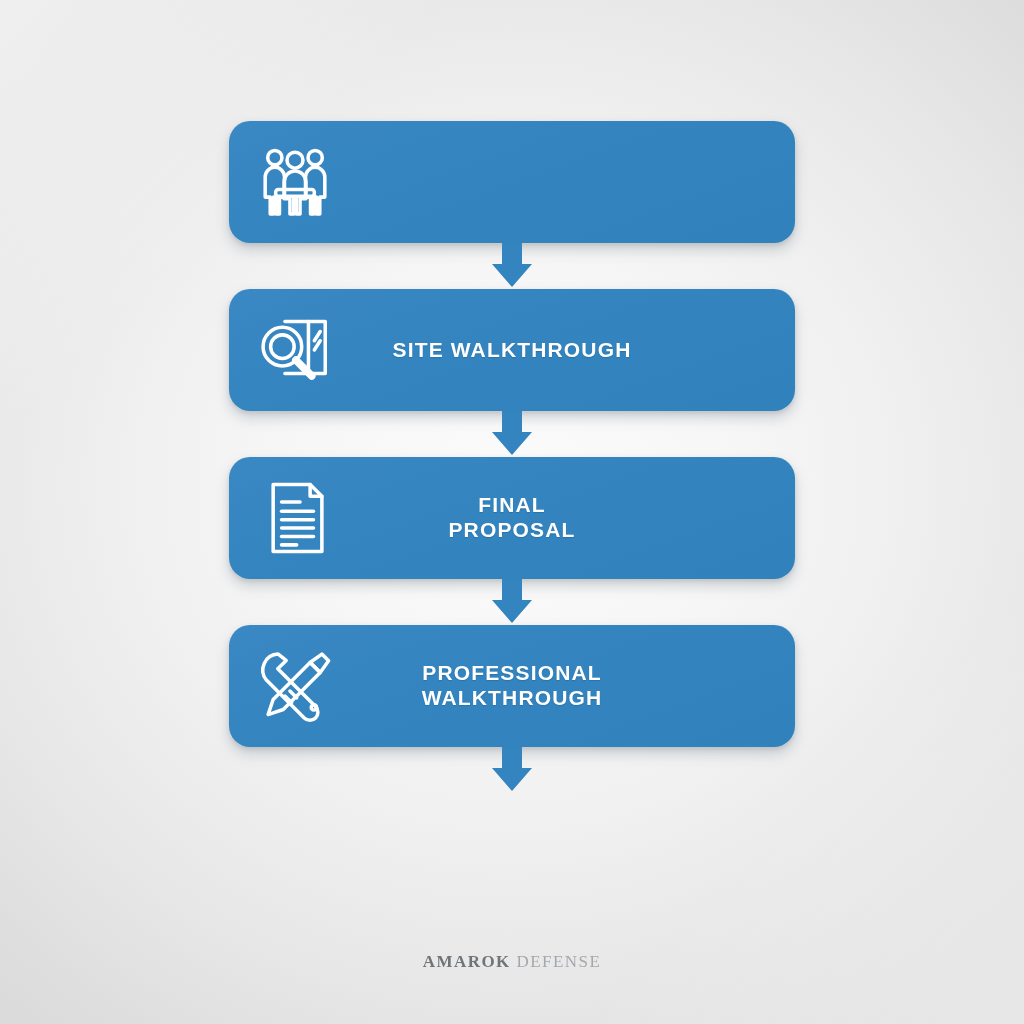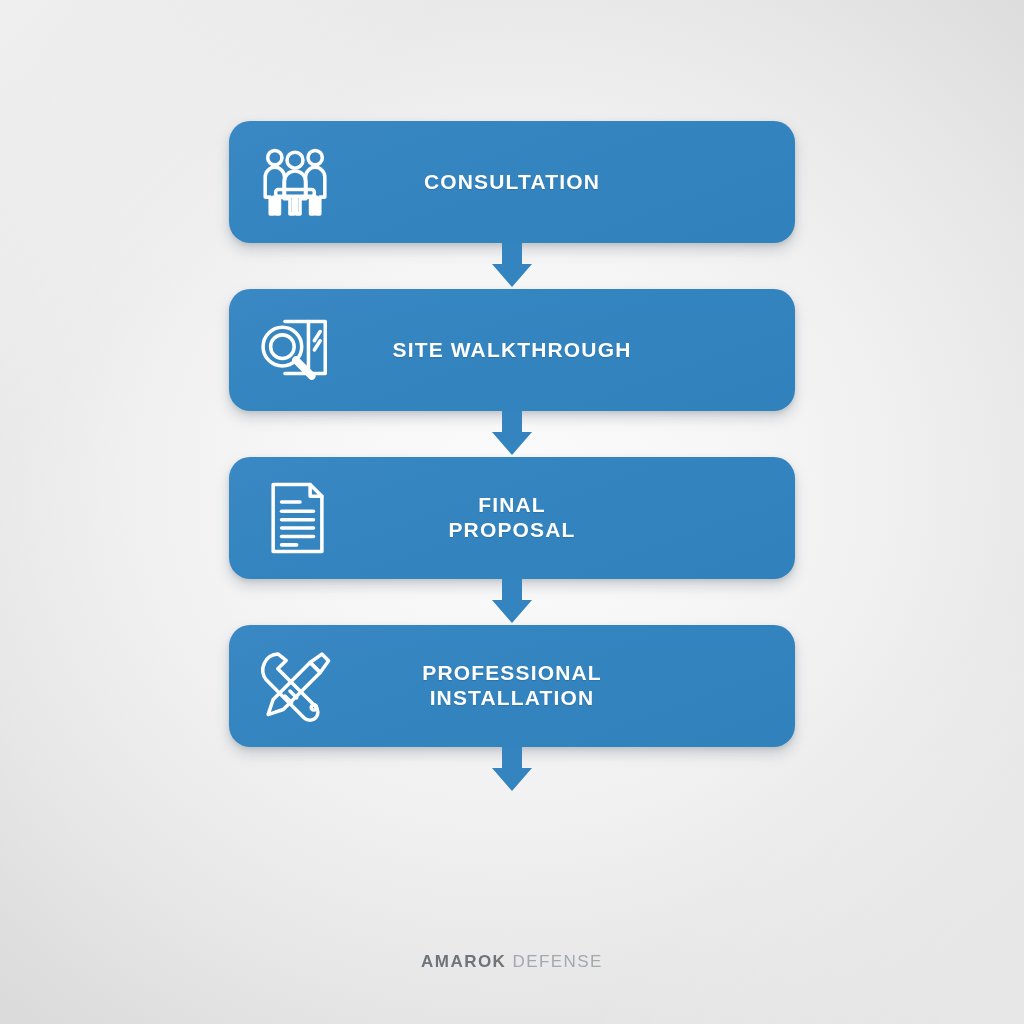--- a/index.html
+++ b/index.html
@@ -103,20 +103,21 @@
 
   #brand {
     position: absolute;
     left: 0;
     right: 0;
     top: 952px;
     text-align: center;
     font-size: 17px;
     letter-spacing: 0.085em;
     white-space: nowrap;
+    font-family: Liberation Serif, serif;
   }
   #brand .brand-strong {
     color: #6f7479;
     font-weight: bold;
   }
   #brand .brand-light {
     color: #a3a8ad;
     font-weight: normal;
   }
 </style>
@@ -138,21 +139,20 @@
 
           <circle cx="74" cy="21" r="8.5"></circle>
           <path d="M62.5 44 a11.5 11.5 0 0 1 23 0 v24 h-6 v20 h-4 v-20 h-3 v20 h-4 v-20 h-6 z"></path>
 
           <circle cx="50" cy="24" r="9.5"></circle>
           <path d="M37 50 a13 13 0 0 1 26 0 v20 h-7 v18 h-4.5 v-18 h-3 v18 h-4.5 v-18 h-7 z"></path>
 
           <rect x="27" y="59" width="46" height="8" rx="3"></rect>
         </svg>
       </div>
-      <div class="step-label">CONSULTATION</div>
     </div>
 
     <div class="connector">
       <svg width="48" height="46" viewBox="0 0 48 46">
         <path d="M14 0 h20 v21 h10 L24 44 L4 21 h10 z" fill="#3384bf"></path>
       </svg>
     </div>
 
     <div class="step">
       <div class="step-icon">
@@ -209,21 +209,21 @@
                    L29.5 29.5 l10 -10 z"></path>
           <circle cx="72.5" cy="75.5" r="3.2"></circle>
 
           <path d="M82 12 l8 8 -10 14 -12 -12 z"></path>
           <path d="M68 22 l12 12 -44 44 -18 6 6 -18 z"></path>
           <line x1="44" y1="56" x2="52" y2="64"></line>
           <line x1="38" y1="62" x2="46" y2="70"></line>
         </svg>
       </div>
       <div class="step-label">PROFESSIONAL
-INSTALLATION</div>
+WALKTHROUGH</div>
     </div>
 
     <div class="connector">
       <svg width="48" height="46" viewBox="0 0 48 46">
         <path d="M14 0 h20 v21 h10 L24 44 L4 21 h10 z" fill="#3384bf"></path>
       </svg>
     </div>
 
 
   </div>

